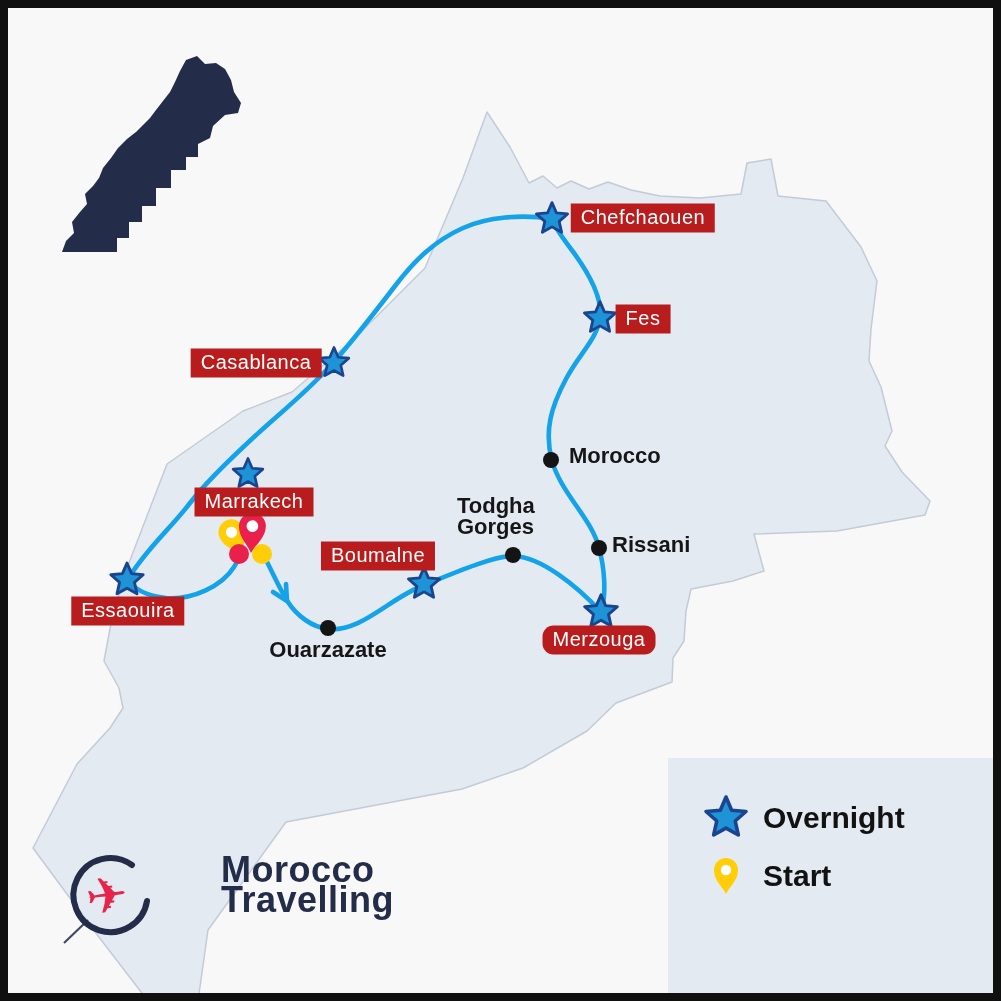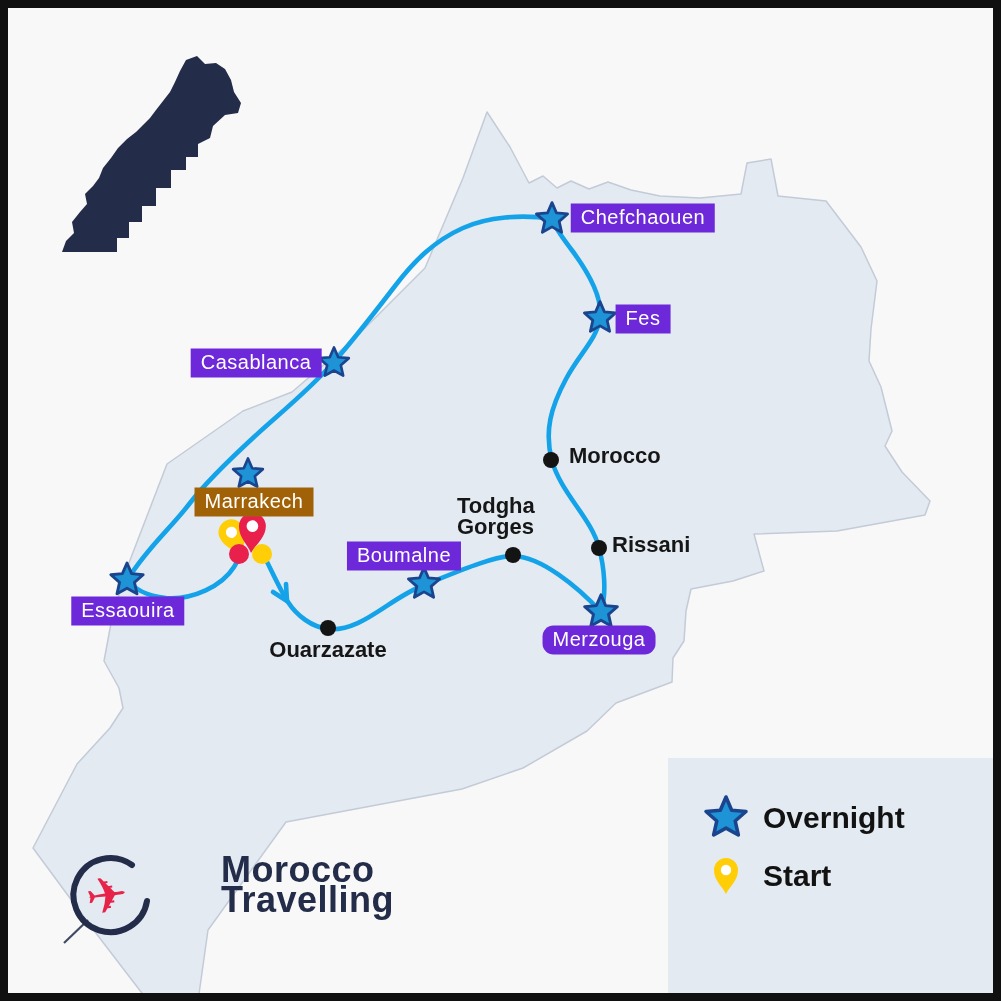--- a/index.html
+++ b/index.html
@@ -15,22 +15,22 @@
     background:#E4EAF1;z-index:2;
   }
   .legend-row{position:absolute;left:697px;display:flex;align-items:center;height:52px;z-index:12;}
   .legend-icon{width:58px;display:flex;justify-content:center;align-items:center;}
   .legend-label{font-size:30px;font-weight:700;color:#121212;margin-left:8px;white-space:nowrap;}
   .slate-label,.orange-label{
     position:absolute;transform:translate(-50%,-50%);
     color:#FFFFFF;font-size:20px;font-weight:500;letter-spacing:0.5px;
     padding:2px 10px 4px;white-space:nowrap;z-index:10;
   }
-  .slate-label{background:#6d28d9;}
-  .orange-label{background:#a16207;}
+  .slate-label{background:#b91c1c;}
+  .orange-label{background:#b91c1c;}
   .plain-label{
     position:absolute;color:#161616;font-size:22px;font-weight:600;
     white-space:nowrap;z-index:10;line-height:0.95;
   }
   .centerx{transform:translateX(-50%);}
   .logo-text{
     position:absolute;left:221px;top:855px;z-index:10;
     font-size:36px;font-weight:700;color:#232C49;line-height:30px;letter-spacing:0.5px;
   }
 </style>
@@ -113,21 +113,21 @@
       </svg>
     </span>
     <span class="legend-label">Start</span>
   </div>
 
   <div class="slate-label" style="left:643px;top:218px;">Chefchaouen</div>
   <div class="slate-label" style="left:643px;top:319px;">Fes</div>
   <div class="slate-label" style="left:256px;top:363px;">Casablanca</div>
   <div class="orange-label" style="left:254px;top:502px;">Marrakech</div>
   <div class="slate-label" style="left:128px;top:611px;">Essaouira</div>
-  <div class="slate-label" style="left:404px;top:556px;">Boumalne</div>
+  <div class="slate-label" style="left:378px;top:556px;">Boumalne</div>
   <div class="slate-label" style="left:599px;top:640px;border-radius:11px;">Merzouga</div>
 
   <div class="plain-label" style="left:569px;top:446px;">Morocco</div>
   <div class="plain-label" style="left:612px;top:535px;">Rissani</div>
   <div class="plain-label centerx" style="left:328px;top:640px;">Ouarzazate</div>
   <div class="plain-label" style="left:457px;top:496px;">
     <div>Todgha</div>
     <div>Gorges</div>
   </div>
 

